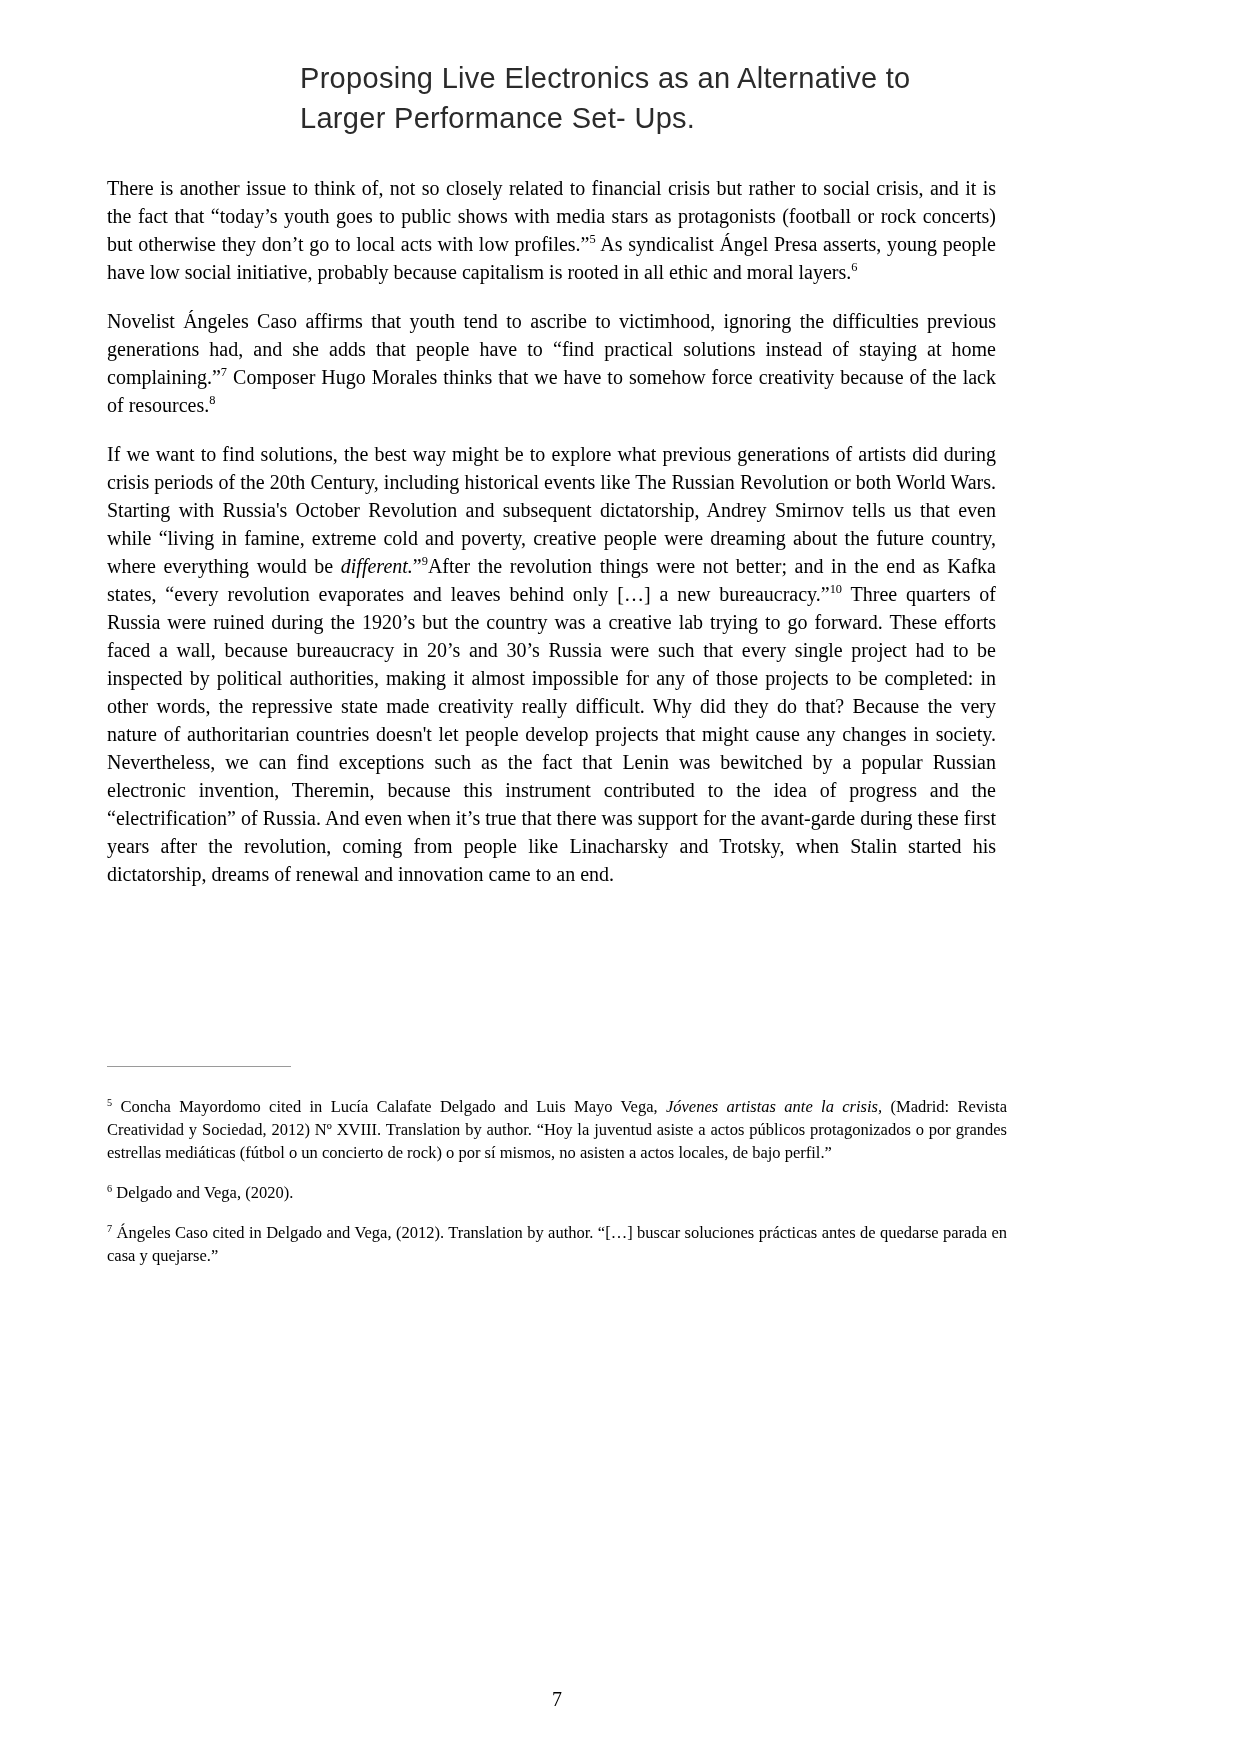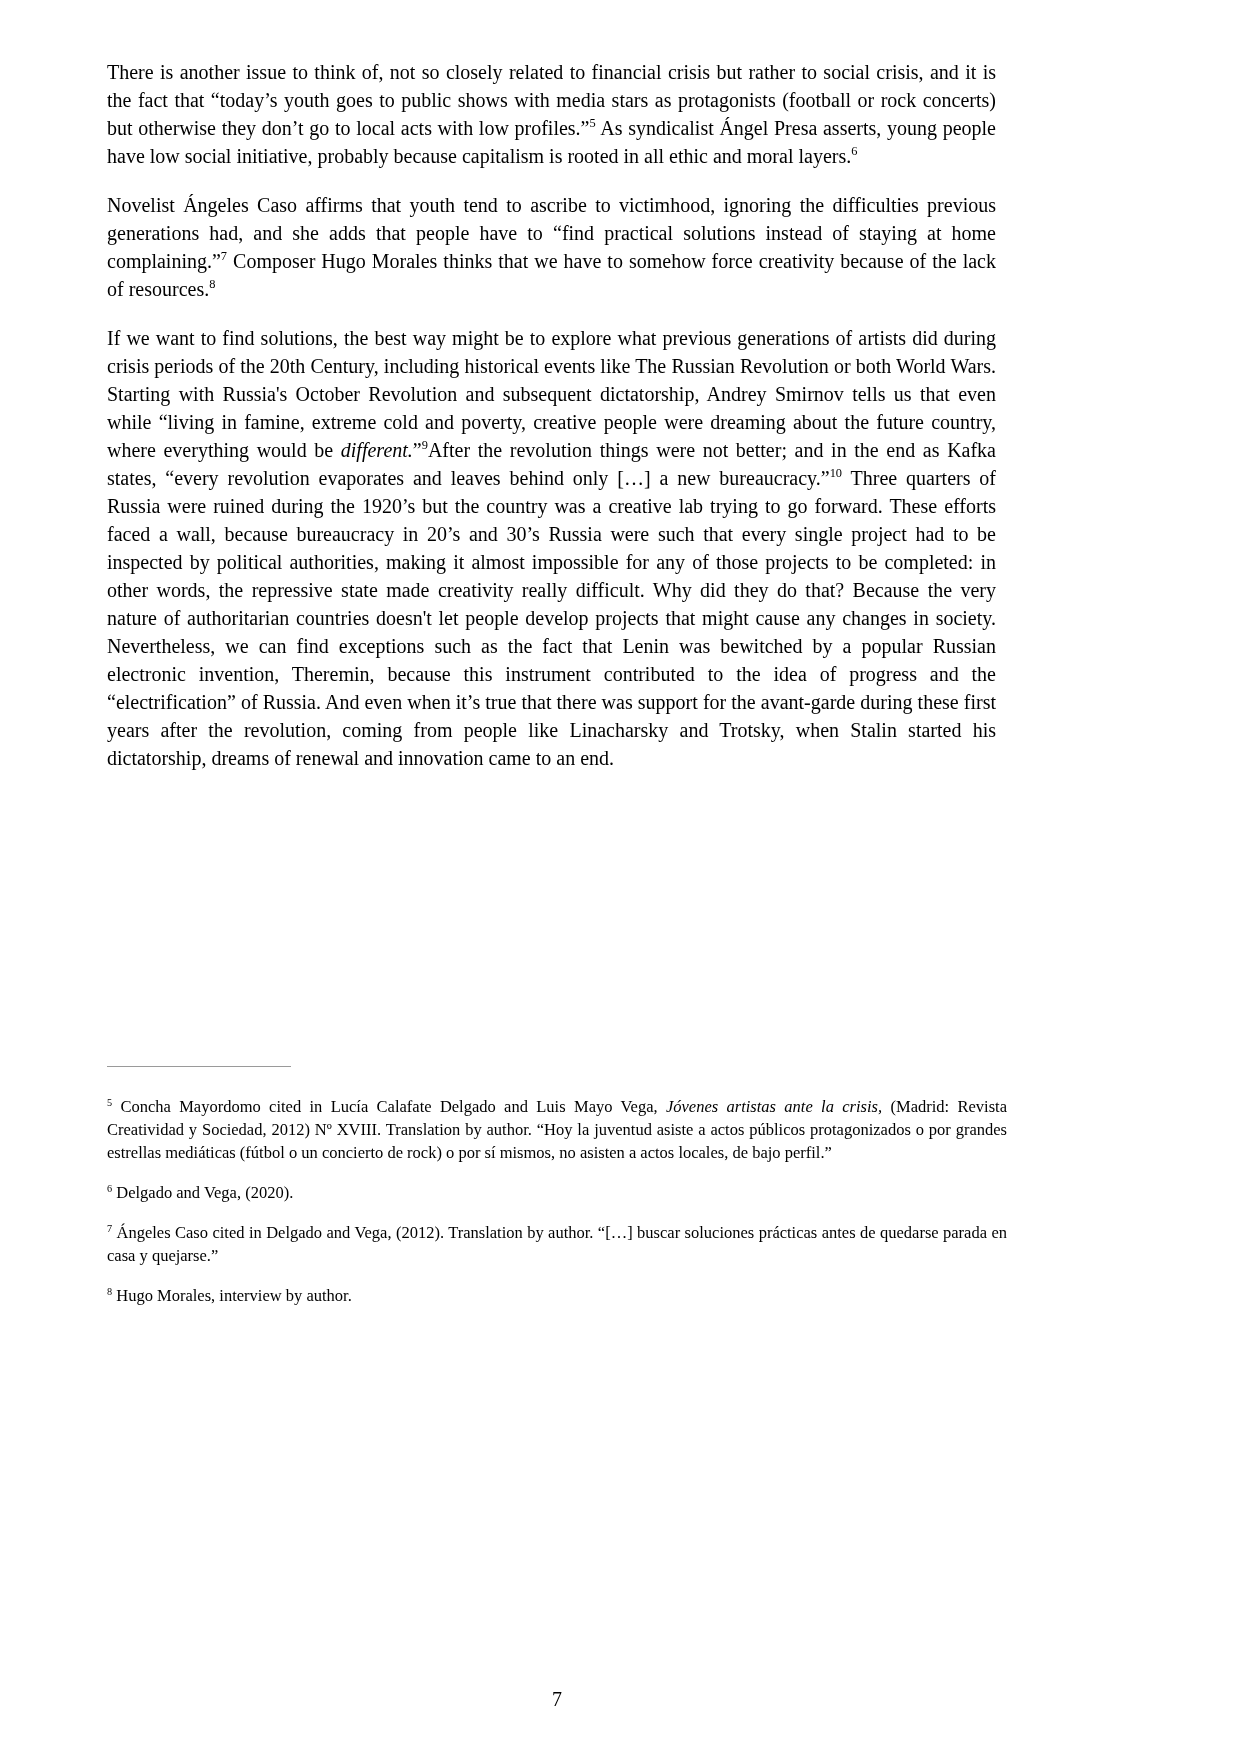--- a/index.html
+++ b/index.html
@@ -66,32 +66,35 @@
     line-height: 24px;
   }
 </style>
 </head>
 <body>
 
 <div class="page">
 
   <div class="content">
 
+    <h1 class="title">
+      <span class="title-line">Proposing Live Electronics as an Alternative to</span>
+      <span class="title-line">Larger Performance Set- Ups.</span>
+    </h1>
 
     <div class="body-text">
       <p><span>There is another issue to think of, not so closely related to financial crisis but rather to social crisis, and it is the fact that “today’s youth goes to public shows with media stars as protagonists (football or rock concerts) but otherwise they don’t go to local acts with low profiles.”</span><sup>5</sup><span> As syndicalist Ángel Presa asserts, young people have low social initiative, probably because capitalism is rooted in all ethic and moral layers.</span><sup>6</sup></p>
       <p><span>Novelist Ángeles Caso affirms that youth tend to ascribe to victimhood, ignoring the difficulties previous generations had, and she adds that people have to “find practical solutions instead of staying at home complaining.”</span><sup>7</sup><span> Composer Hugo Morales thinks that we have to somehow force creativity because of the lack of resources.</span><sup>8</sup></p>
       <p><span>If we want to find solutions, the best way might be to explore what previous generations of artists did during crisis periods of the 20th Century, including historical events like The Russian Revolution or both World Wars. Starting with Russia's October Revolution and subsequent dictatorship, Andrey Smirnov tells us that even while “living in famine, extreme cold and poverty, creative people were dreaming about the future country, where everything would be </span><i>different.</i><span>”</span><sup>9</sup><span>After the revolution things were not better; and in the end as Kafka states, “every revolution evaporates and leaves behind only […] a new bureaucracy.”</span><sup>10</sup><span> Three quarters of Russia were ruined during the 1920’s but the country was a creative lab trying to go forward. These efforts faced a wall, because bureaucracy in 20’s and 30’s Russia were such that every single project had to be inspected by political authorities, making it almost impossible for any of those projects to be completed: in other words, the repressive state made creativity really difficult. Why did they do that? Because the very nature of authoritarian countries doesn't let people develop projects that might cause any changes in society. Nevertheless, we can find exceptions such as the fact that Lenin was bewitched by a popular Russian electronic invention, Theremin, because this instrument contributed to the idea of progress and the “electrification” of Russia. And even when it’s true that there was support for the avant-garde during these first years after the revolution, coming from people like Linacharsky and Trotsky, when Stalin started his dictatorship, dreams of renewal and innovation came to an end.</span></p>
     </div>
 
   </div>
 
   <div class="footnotes">
     <hr class="fn-rule">
     <p class="footnote"><sup>5</sup><span> Concha Mayordomo cited in Lucía Calafate Delgado and Luis Mayo Vega, </span><i>Jóvenes artistas ante la crisis,</i><span> (Madrid: Revista Creatividad y Sociedad, 2012) Nº XVIII. Translation by author. “Hoy la juventud asiste a actos públicos protagonizados o por grandes estrellas mediáticas (fútbol o un concierto de rock) o por sí mismos, no asisten a actos locales, de bajo perfil.”</span></p>
     <p class="footnote"><sup>6</sup><span> Delgado and Vega, (2020).</span></p>
     <p class="footnote"><sup>7</sup><span> Ángeles Caso cited in Delgado and Vega, (2012). Translation by author. “[…] buscar soluciones prácticas antes de quedarse parada en casa y quejarse.”</span></p>
-    <p class="footnote"><sup>8</sup><span> Hugo Morales, interview by author.</span></p>
   </div>
 
   <div class="page-number">7</div>
 
 </div>
 
 </body></html>

